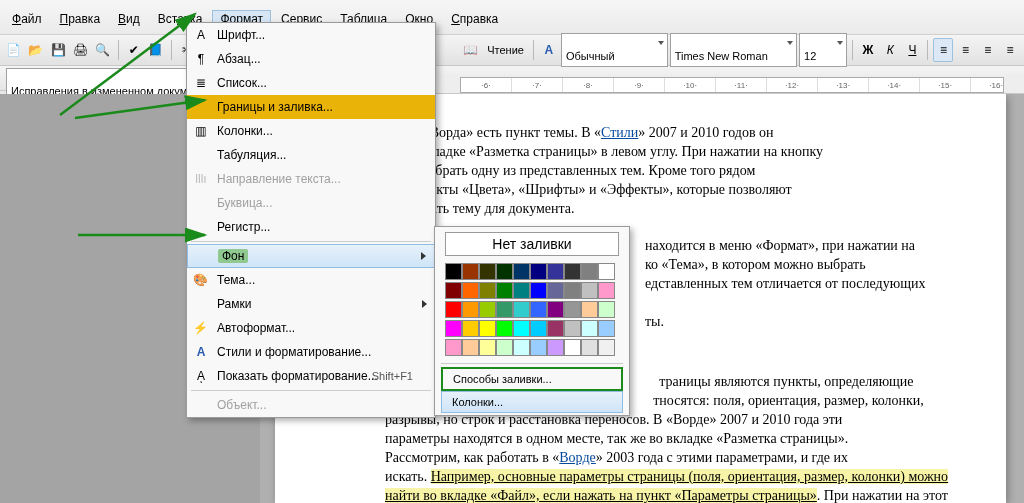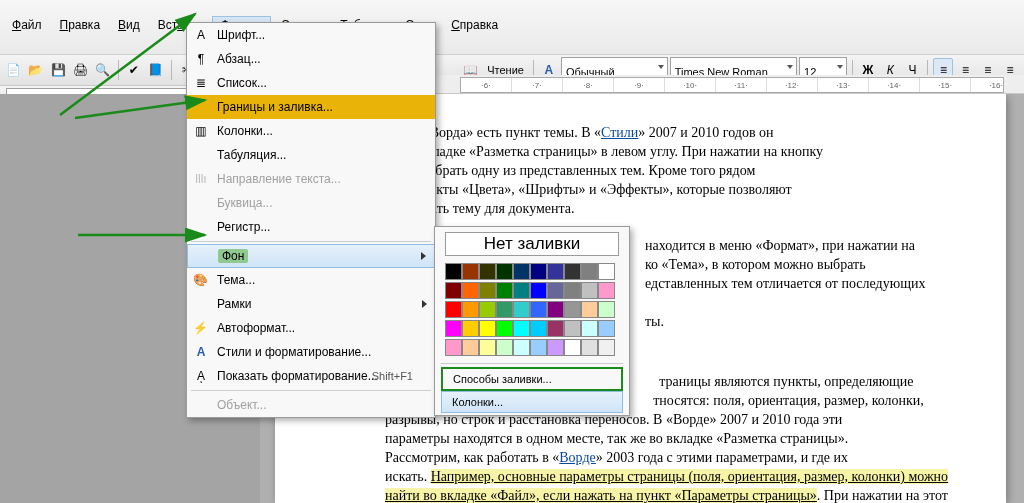--- a/index.html
+++ b/index.html
@@ -1,28 +1,28 @@
 <!DOCTYPE html>
 <html><head>
 <meta charset="utf-8">
 <style>
 html,body{margin:0;padding:0;font-family:"Segoe UI",Tahoma,sans-serif;font-size:12px;background:#fff;color:#000;overflow:hidden}
 .window{width:1024px;height:503px;position:relative;background:#e8e8e8}
 
 
-.menubar{height:22px;background:linear-gradient(#f6f6f6,#eaeaea);display:flex;align-items:flex-start;padding:16px 4px;border-bottom:1px solid #d0d0d0;gap:2px}
+.menubar{height:22px;background:linear-gradient(#f6f6f6,#eaeaea);display:flex;align-items:flex-end;padding:6px 4px;border-bottom:1px solid #d0d0d0;gap:2px}
 .menuitem{padding:2px 8px;cursor:default}
 .menuitem .u{text-decoration:underline}
 .menuitem.open{background:#d6e6f5;border:1px solid #9cc2e0;padding:1px 7px}
 
 
 .toolbar{height:30px;background:linear-gradient(#f4f4f4,#e2e2e2);display:flex;align-items:center;padding:0 4px;border-bottom:1px solid #c8c8c8;gap:2px}
 .tbtn{width:22px;height:22px;border:1px solid transparent;display:flex;align-items:center;justify-content:center;border-radius:2px}
 .sep{width:1px;height:20px;background:#b8b8b8;margin:0 3px}
-.combo{height:20px;border:1px solid #a0a0a0;background:#fff;display:flex;align-items:center;padding:4px 14px 0 4px;position:relative;font-size:11px}
+.combo{height:20px;border:1px solid #a0a0a0;background:#fff;display:flex;align-items:center;padding:12px 14px 0 4px;position:relative;font-size:11px}
 .combo::after{content:"";position:absolute;right:3px;top:7px;border-left:3px solid transparent;border-right:3px solid transparent;border-top:4px solid #555}
 
 
 .statusline{height:20px;background:linear-gradient(#f4f4f4,#e6e6e6);padding:2px 6px;font-size:11px;border-bottom:1px solid #c8c8c8}
 
 
 .toolbar2{height:30px;background:linear-gradient(#f4f4f4,#e2e2e2);display:flex;align-items:center;padding-left:430px;gap:2px;border-bottom:1px solid #c8c8c8}
 
 
 .ruler-wrap{position:absolute;left:430px;right:0;top:75px;height:18px;background:#eee;border-bottom:1px solid #c8c8c8}
@@ -44,21 +44,21 @@
 .dropdown .row.hi-green{background:#eab308}
 .dropdown .row.hi-blue{background:linear-gradient(#e6f1fb,#cfe5f8);border:1px solid #8fbde3;height:22px}
 .dropdown .row .kbd{position:absolute;right:22px;color:#555;font-size:11px}
 .dropdown .row .arrow{position:absolute;right:8px;width:0;height:0;border-top:4px solid transparent;border-bottom:4px solid transparent;border-left:5px solid #333}
 .dropdown .row.disabled{color:#a0a0a0}
 .dropdown hr{margin:2px 4px;border:none;border-top:1px solid #ccc}
 .dropdown .ico{position:absolute;left:5px;width:18px;height:18px;display:flex;align-items:center;justify-content:center;font-size:12px}
 
 
 .submenu{position:absolute;left:434px;top:226px;width:190px;background:#f8f8f8;border:1px solid #9a9a9a;box-shadow:3px 3px 6px rgba(0,0,0,.3);z-index:60;padding:2px}
-.submenu .nofill{height:22px;margin:3px 8px;border:1px solid #9a9a9a;background:#fff;display:flex;align-items:center;justify-content:center;font-size:17px}
+.submenu .nofill{height:22px;margin:3px 8px;border:1px solid #9a9a9a;background:#fff;display:flex;align-items:center;justify-content:center;font-size:14px}
 .palette{display:grid;grid-template-columns:repeat(10,15px);gap:2px;padding:4px 8px}
 .palette div{width:15px;height:15px;border:1px solid #888}
 .submenu hr{margin:3px 4px;border:none;border-top:1px solid #ccc}
 .submenu .srow{height:22px;display:flex;align-items:center;padding:0 10px;font-size:11px}
 .submenu .srow.green-box{border:2px solid #1a8a1a;margin:0 4px;height:20px}
 .submenu .srow.hi-blue{background:linear-gradient(#e6f1fb,#cfe5f8);border:1px solid #8fbde3;margin:0 4px;height:20px}
 
 
 .arrow-svg{position:absolute;z-index:55;pointer-events:none}
 </style>

